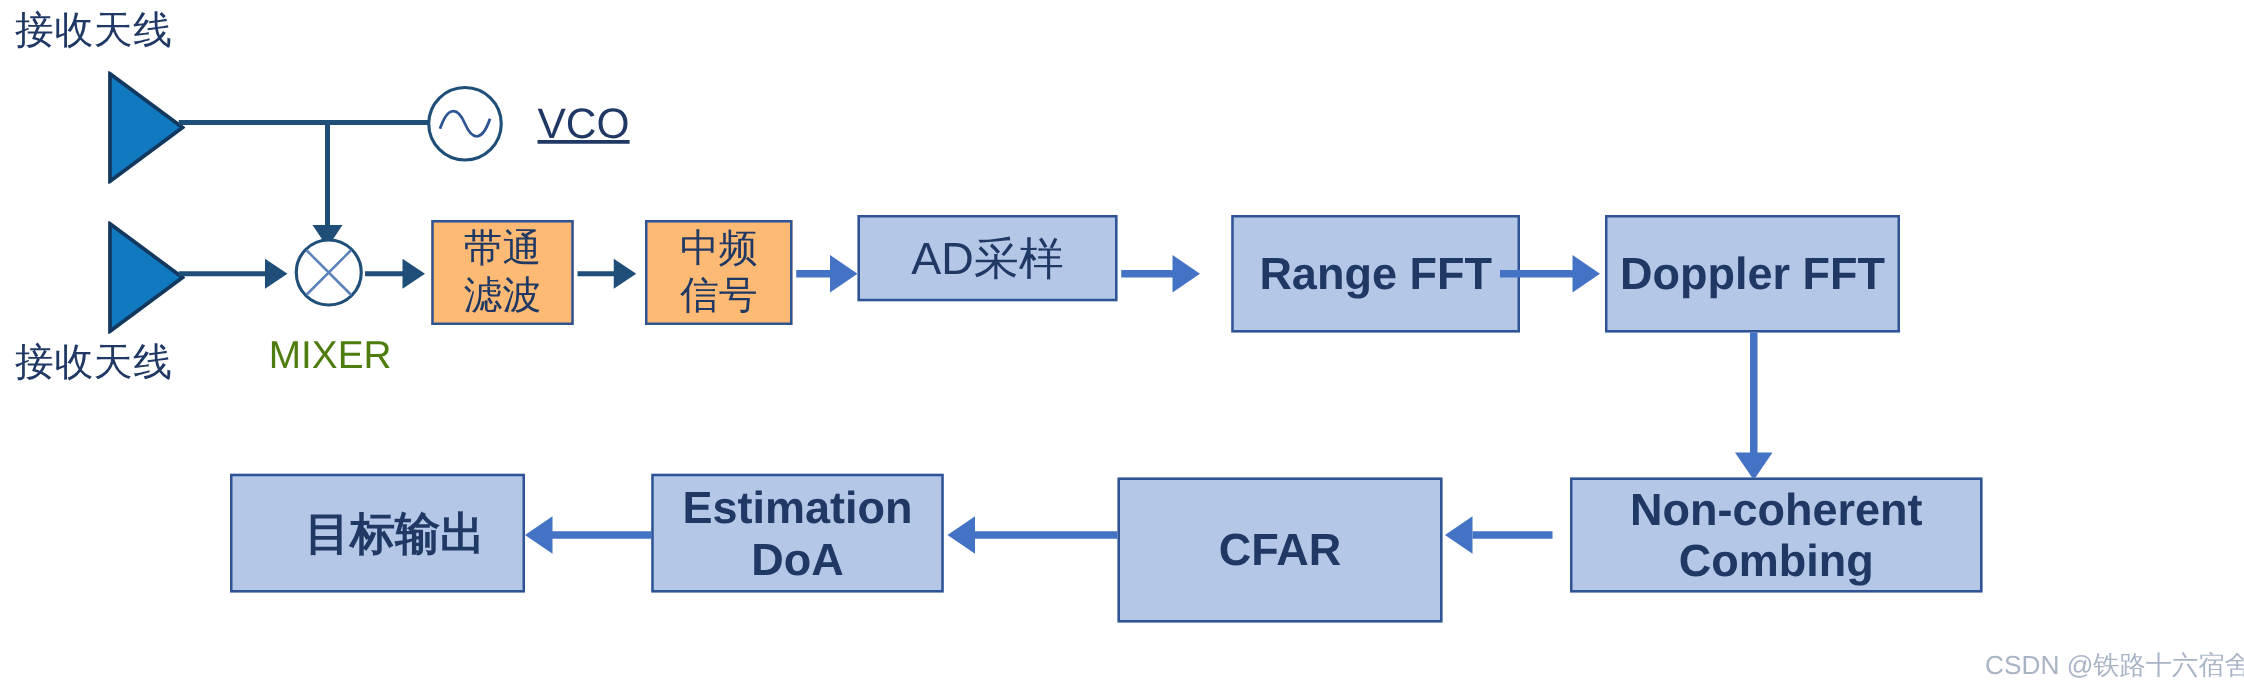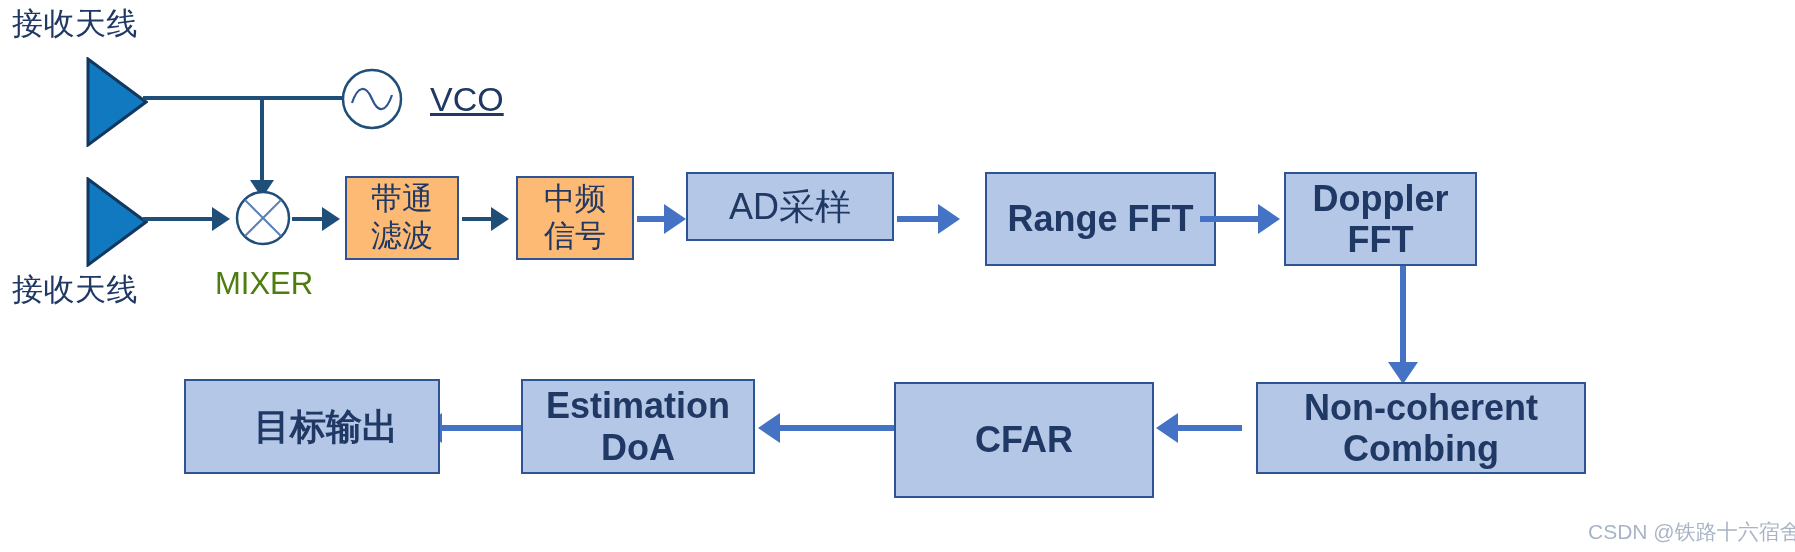--- a/index.html
+++ b/index.html
@@ -190,21 +190,21 @@
 
   <div class="abs fbox bold" style="left:965px; top:172px; width:231px; height:94px;margin-left:20px;">
     <div>
       <div>Range FFT</div>
     </div>
   </div>
 
   <div class="abs hline lt" style="left:1200px; top:216px; width:62px;"></div>
   <div class="abs arrow-r lt" style="left:1258px; top:204px;"></div>
 
-  <div class="abs fbox bold" style="left:1284px; top:172px; width:193px; height:94px;">
+  <div class="abs fbox bold" style="left:1284px; top:172px; width:236px; height:94px;">
     <div>
       <div>Doppler FFT</div>
     </div>
   </div>
 
   <div class="abs vline lt" style="left:1400px; top:266px; height:100px;"></div>
   <div class="abs arrow-d lt" style="left:1388px; top:362px;"></div>
 
   <div class="abs fbox bold" style="left:1240px; top:382px; width:330px; height:92px;margin-left:16px;">
     <div>
@@ -228,21 +228,21 @@
   <div class="abs fbox bold" style="left:521px; top:379px; width:234px; height:95px;">
     <div>
       <div>Estimation</div>
       <div>DoA</div>
     </div>
   </div>
 
   <div class="abs hline lt" style="left:441px; top:425px; width:80px;"></div>
   <div class="abs arrow-l lt" style="left:420px; top:413px;"></div>
 
-  <div class="abs fbox bold" style="left:184px; top:379px; width:256px; height:95px;padding-left:28px;">
+  <div class="abs fbox bold" style="left:184px; top:379px; width:236px; height:95px;padding-left:28px;">
     <div>
       <div>目标输出</div>
     </div>
   </div>
 
   <div class="abs watermark" style="left:1588px; top:518px;">CSDN @铁路十六宿舍</div>
 
 </div>
 
 </body></html>

